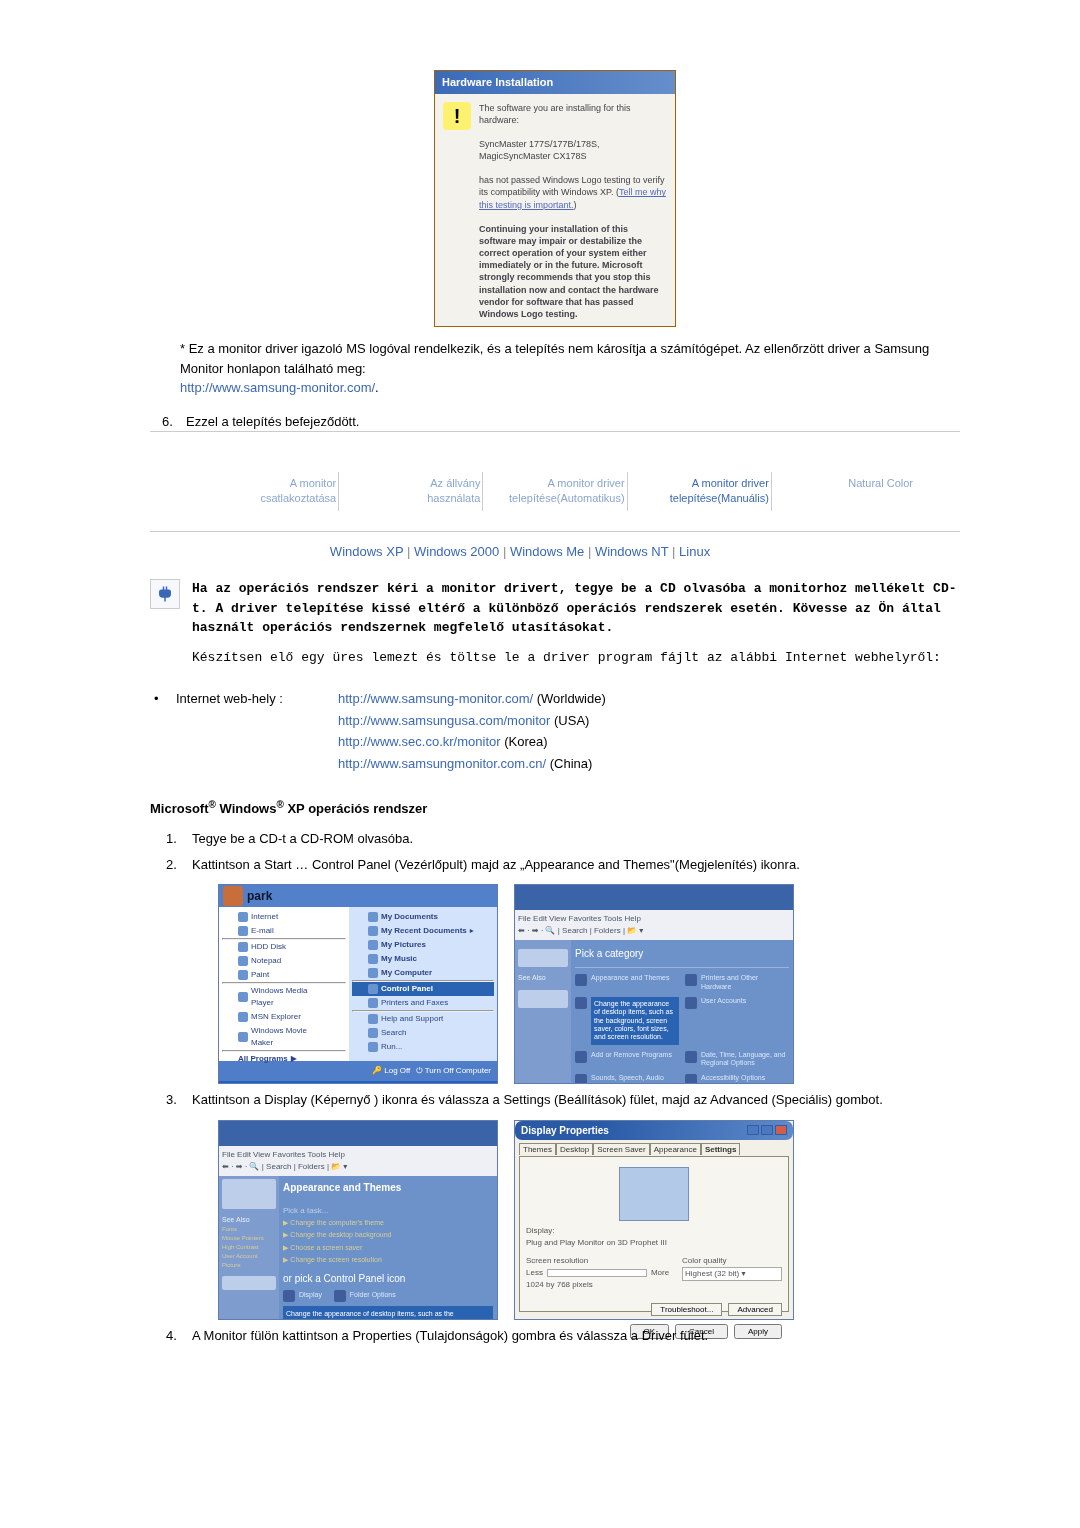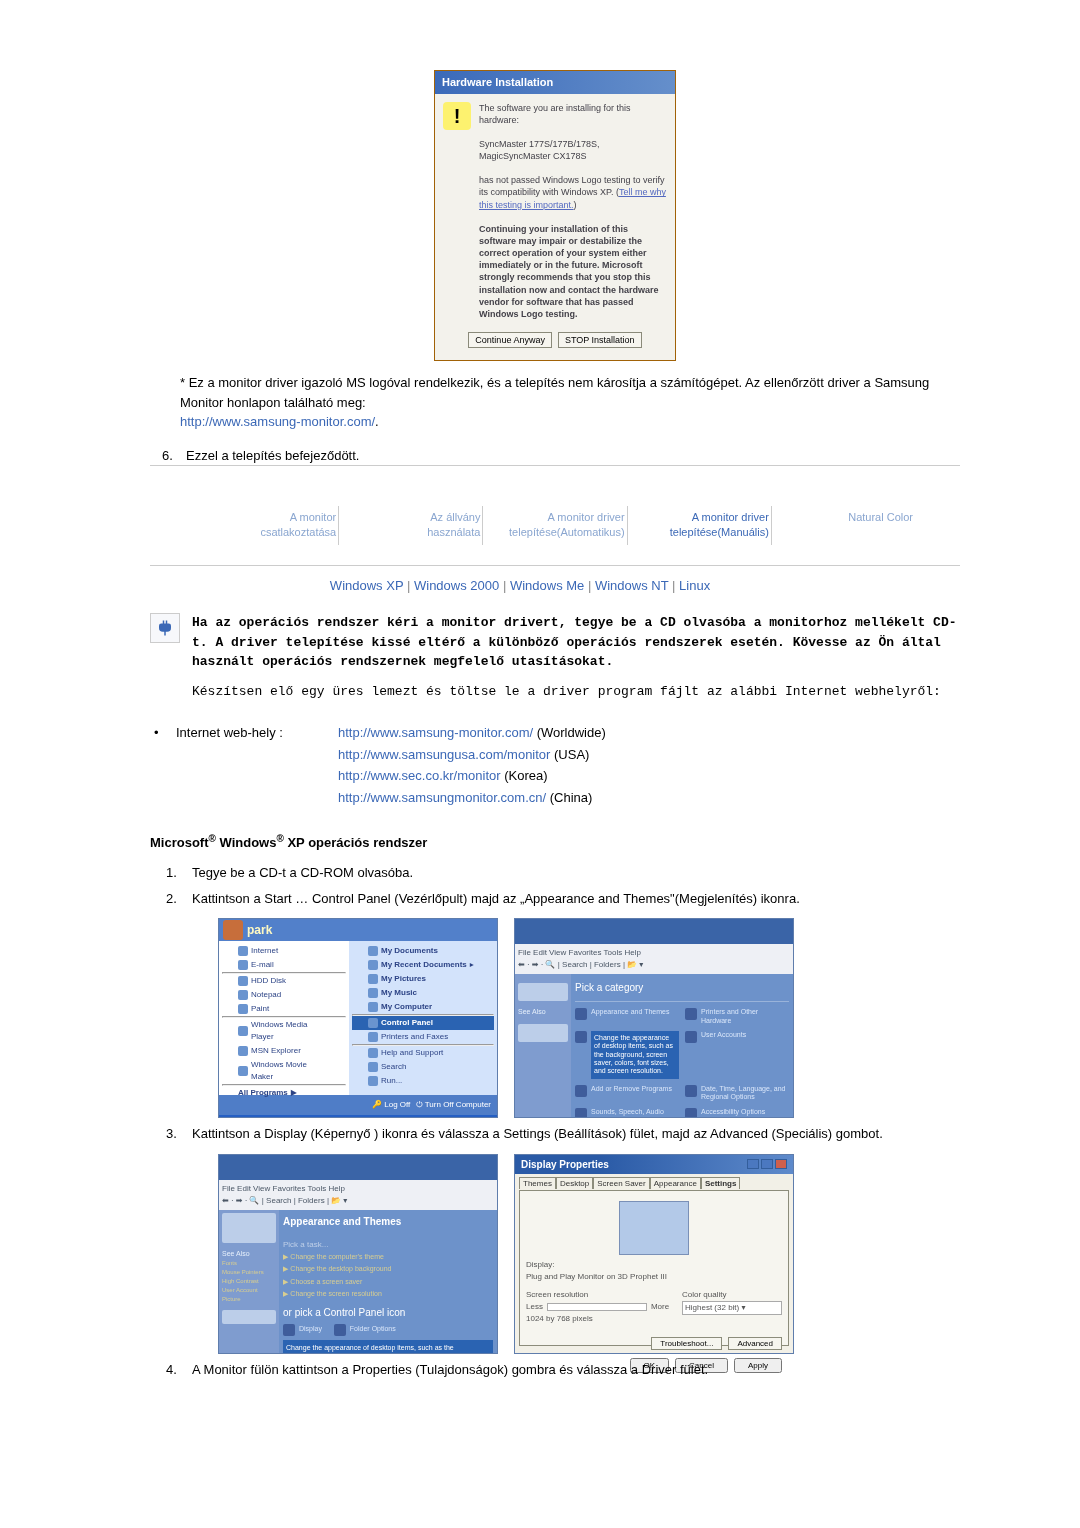--- a/index.html
+++ b/index.html
@@ -102,21 +102,21 @@
   }
 
   .shot-row { display:flex; gap:16px; margin: 10px 0 4px 26px; }
   .shot { border:1px solid #5f7dac; background:#3a64a7; color:#fff; overflow:hidden; }
   .shot-a { width:280px; height:200px; }
   .shot-b { width:280px; height:200px; }
 
   
   .sm-side { background:#5280ca; display:flex; height:22px; align-items:center; }
   .sm-side .avatar { width:20px;height:20px;background:#c76e3b;border-radius:3px;margin:0 4px; }
-  .sm-side .user { color:#fef9c3; font-weight:bold; font-size:12px; }
+  .sm-side .user { color:#0f172a; font-weight:bold; font-size:12px; }
   .sm-cols { display:flex; height:154px; }
   .sm-left { width:130px; background:#fff; color:#2d4486; font-size:8px; padding:3px; }
   .sm-right { width:148px; background:#d3e3fb; color:#2d4486; font-size:8px; padding:3px; }
   .sm-item { padding:1px 16px; display:flex; align-items:center; gap:3px;}
   .dot-ic { width:10px;height:10px;border-radius:2px;background:#6a94cf;flex-shrink:0;}
   .sm-cp { color:#000; font-weight:bold;}
   .sm-taskbar { background:#255fc3; color:#fff; font-size:9px; height:22px; display:flex; align-items:center; }
   .sm-start { background:#3c913c; padding:2px 10px; border-radius:3px 8px 8px 3px; margin-left:3px;}
 
   
@@ -137,21 +137,21 @@
   .at-head { color:#fff; font-size:10px; }
   .at-sub { color:#becfe8; font-size:8px; margin-top:10px; }
   .at-list { font-size:7px; color:#d7cd91; margin-left:0; }
   .at-list div { padding:1px 0;}
   .at-pick { color:#fff; font-size:10px; margin-top:4px;}
   .at-item { display:flex; align-items:flex-start; gap:4px; font-size:7px; color:#d9e6fa; line-height:1.3; margin:4px 0;}
   .at-hl { background:#2a63b2; color:#fff; font-size:7px; padding:3px; }
 
   
   .dp { width:280px; height:200px; border:1px solid #5f7dac; background:#f2f0e7;}
-  .dp-title { background:linear-gradient(90deg,#2a5aa6 30%,#5e8acb); color:#fff; font-size:10px; padding:2px 6px; font-weight:bold; display:flex; justify-content:space-between; align-items:center;}
+  .dp-title { background:linear-gradient(90deg,#2a5aa6 30%,#5e8acb); color:#fff; font-size:10px; padding:2px 6px; font-weight:bold; display:flex; justify-content:space-between; align-items:center;border-radius:7px;}
   .dp-close { display:flex; gap:2px;}
   .dp-close .b { width:12px;height:10px;background:#4b78c0;border:1px solid #335e9c;}
   .dp-close .b:last-child { background:#cf5f4c;}
   .dp-tabs { font-size:8px; color:#333; padding:4px 4px 0 4px;}
   .dp-tabs span { border:1px solid #8c8c7b;border-bottom:none; padding:1px 3px; background:#f2f0e7;}
   .dp-tabs span.act { font-weight:bold;}
   .dp-inner { border:1px solid #8c8c7b; margin:0 4px 4px 4px; padding:6px; font-size:8px; color:#555; height:156px; background:#f6f5ef;}
   .dp-mon { height:62px; display:flex; justify-content:center; align-items:center; gap:4px;}
   .mon-box { width:70px;height:54px;background:#b3c9e8;border:1px solid #7a90b7;}
   .dp-row { display:flex; justify-content:space-between; margin-top:6px;}
@@ -177,24 +177,20 @@
       <div class="dlg-text">
         <div>The software you are installing for this hardware:</div>
         <br>
         <div>SyncMaster 177S/177B/178S, MagicSyncMaster CX178S</div>
         <br>
         <div><span>has not passed Windows Logo testing to verify its compatibility with Windows XP. (</span><span class="dlg-link">Tell me why this testing is important.</span><span>)</span></div>
         <br>
         <div class="warn">Continuing your installation of this software may impair or destabilize the correct operation of your system either immediately or in the future. Microsoft strongly recommends that you stop this installation now and contact the hardware vendor for software that has passed Windows Logo testing.</div>
       </div>
     </div>
-    <div class="dlg-buttons">
-      <button>Continue Anyway</button>
-      <button>STOP Installation</button>
-    </div>
   </div>
 
   <p class="indent">
     <span>* Ez a monitor driver igazoló MS logóval rendelkezik, és a telepítés nem károsítja a számítógépet. Az ellenőrzött driver a Samsung Monitor honlapon található meg:</span><br>
     <a class="link">http://www.samsung-monitor.com/</a><span>.</span>
   </p>
 
   <div class="num6">
     <span class="n">6.</span>
     <span>Ezzel a telepítés befejeződött.</span>

